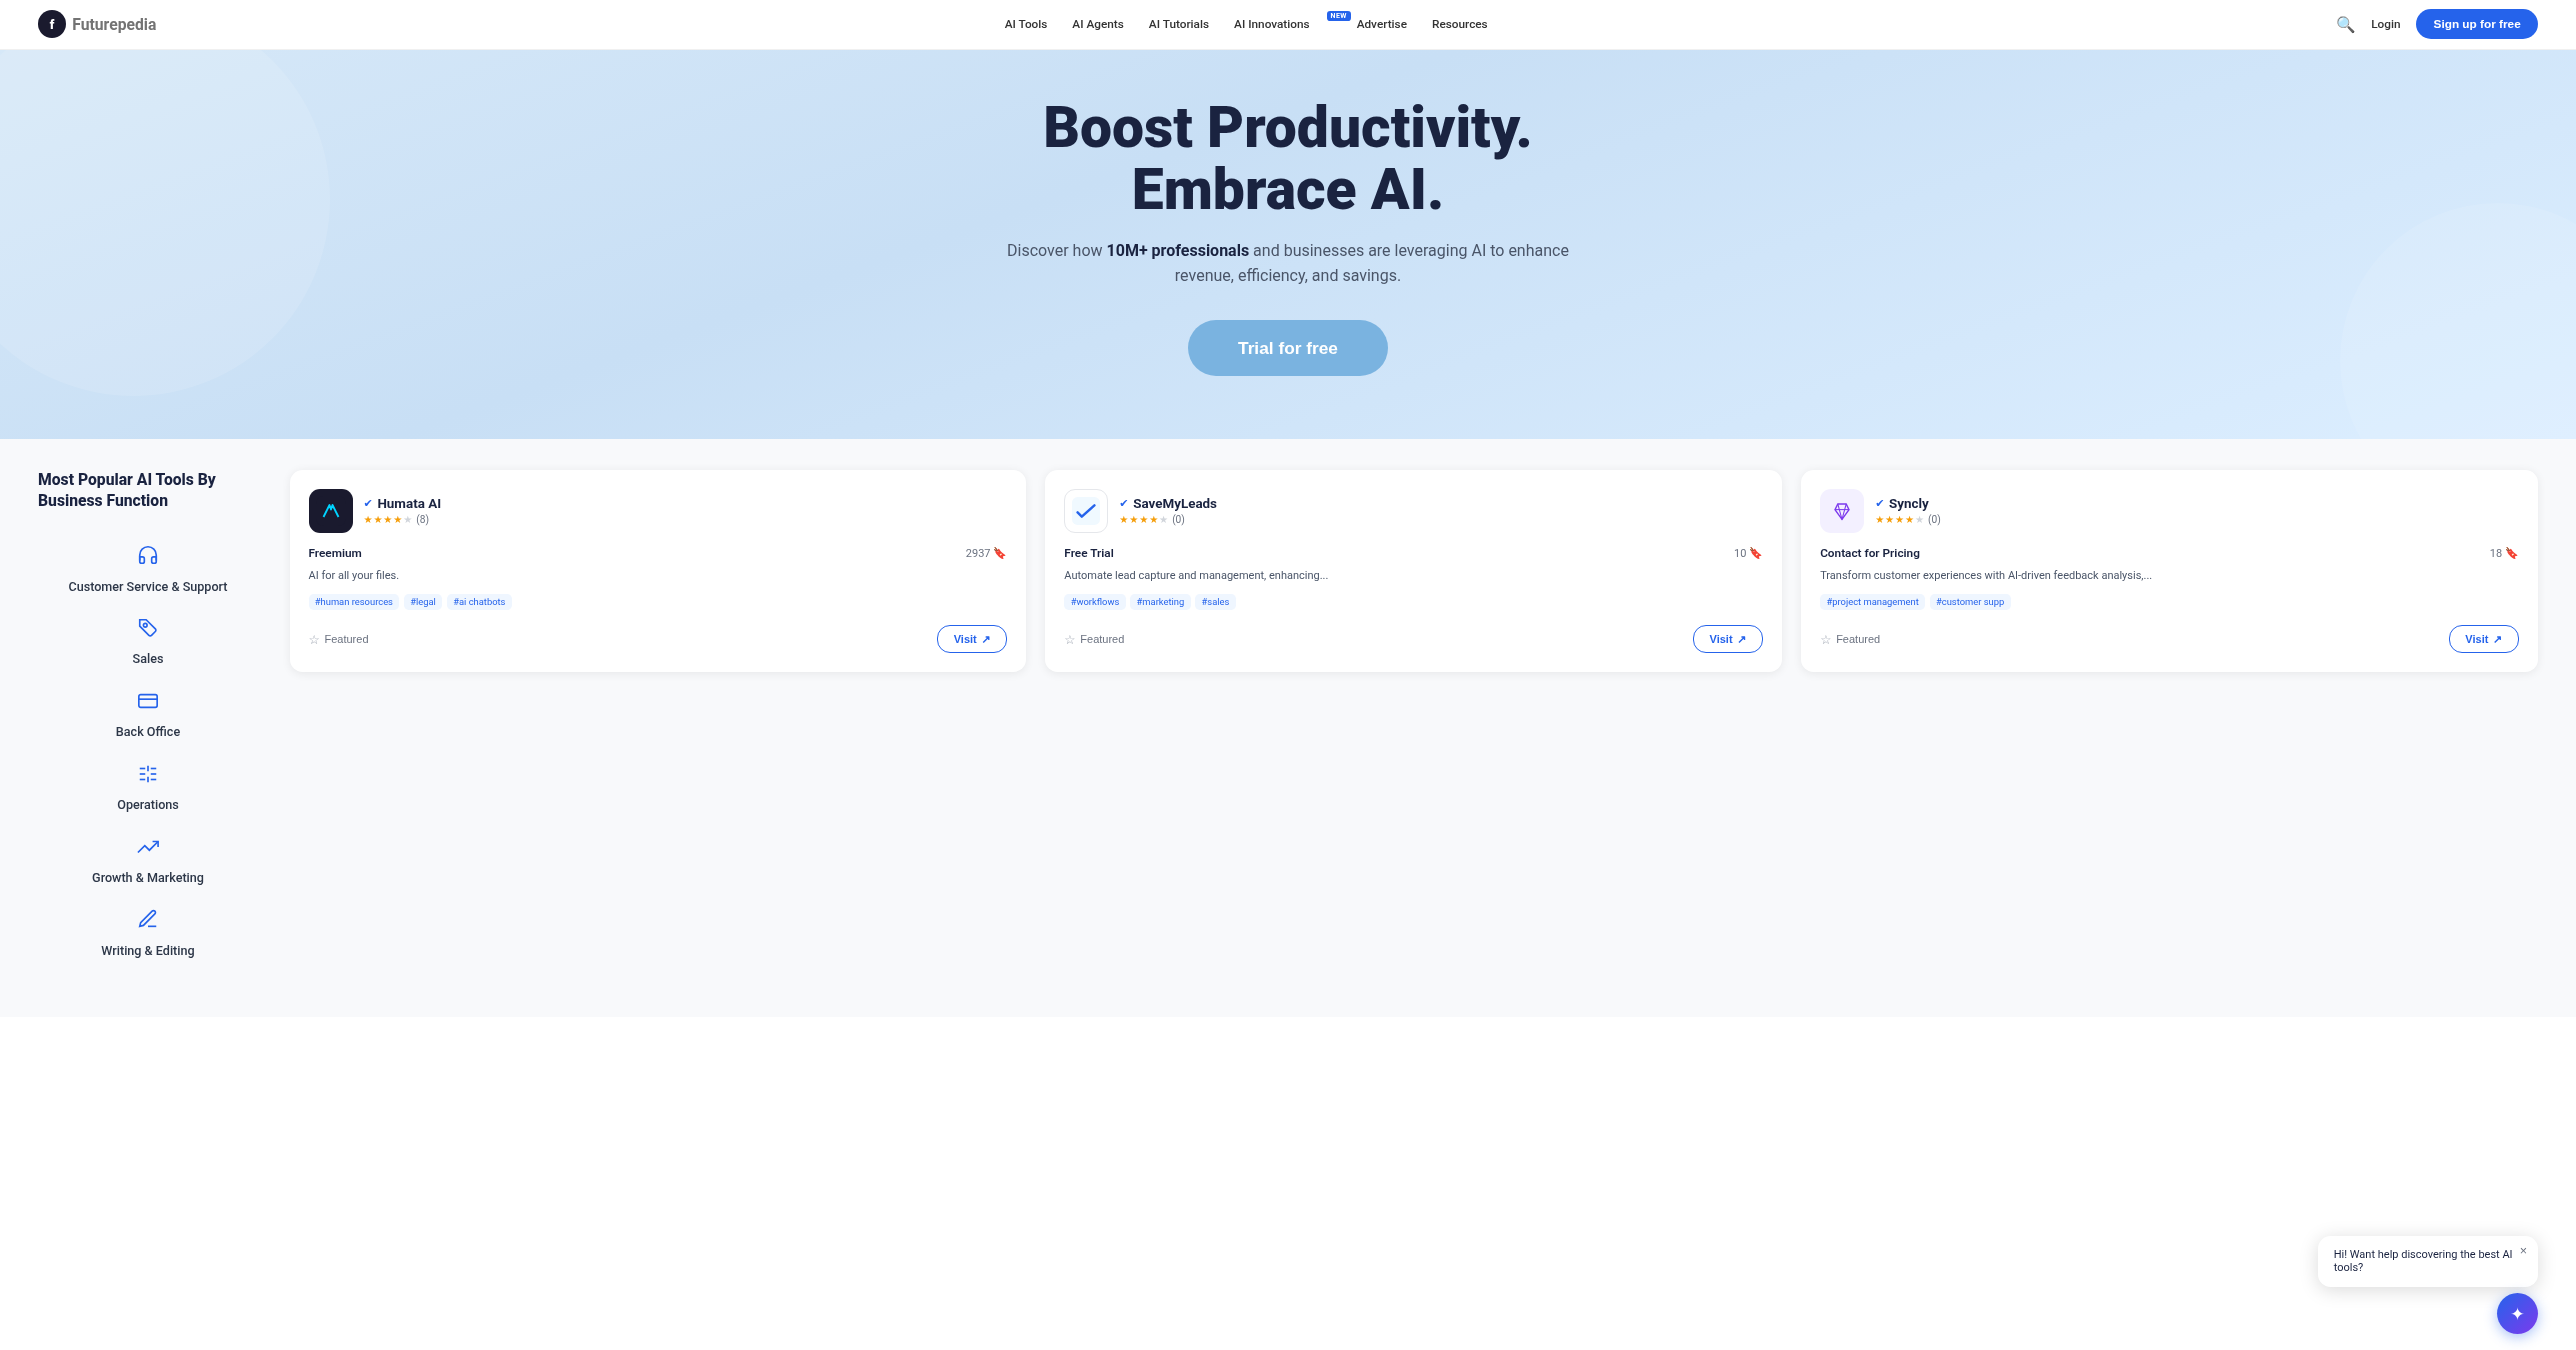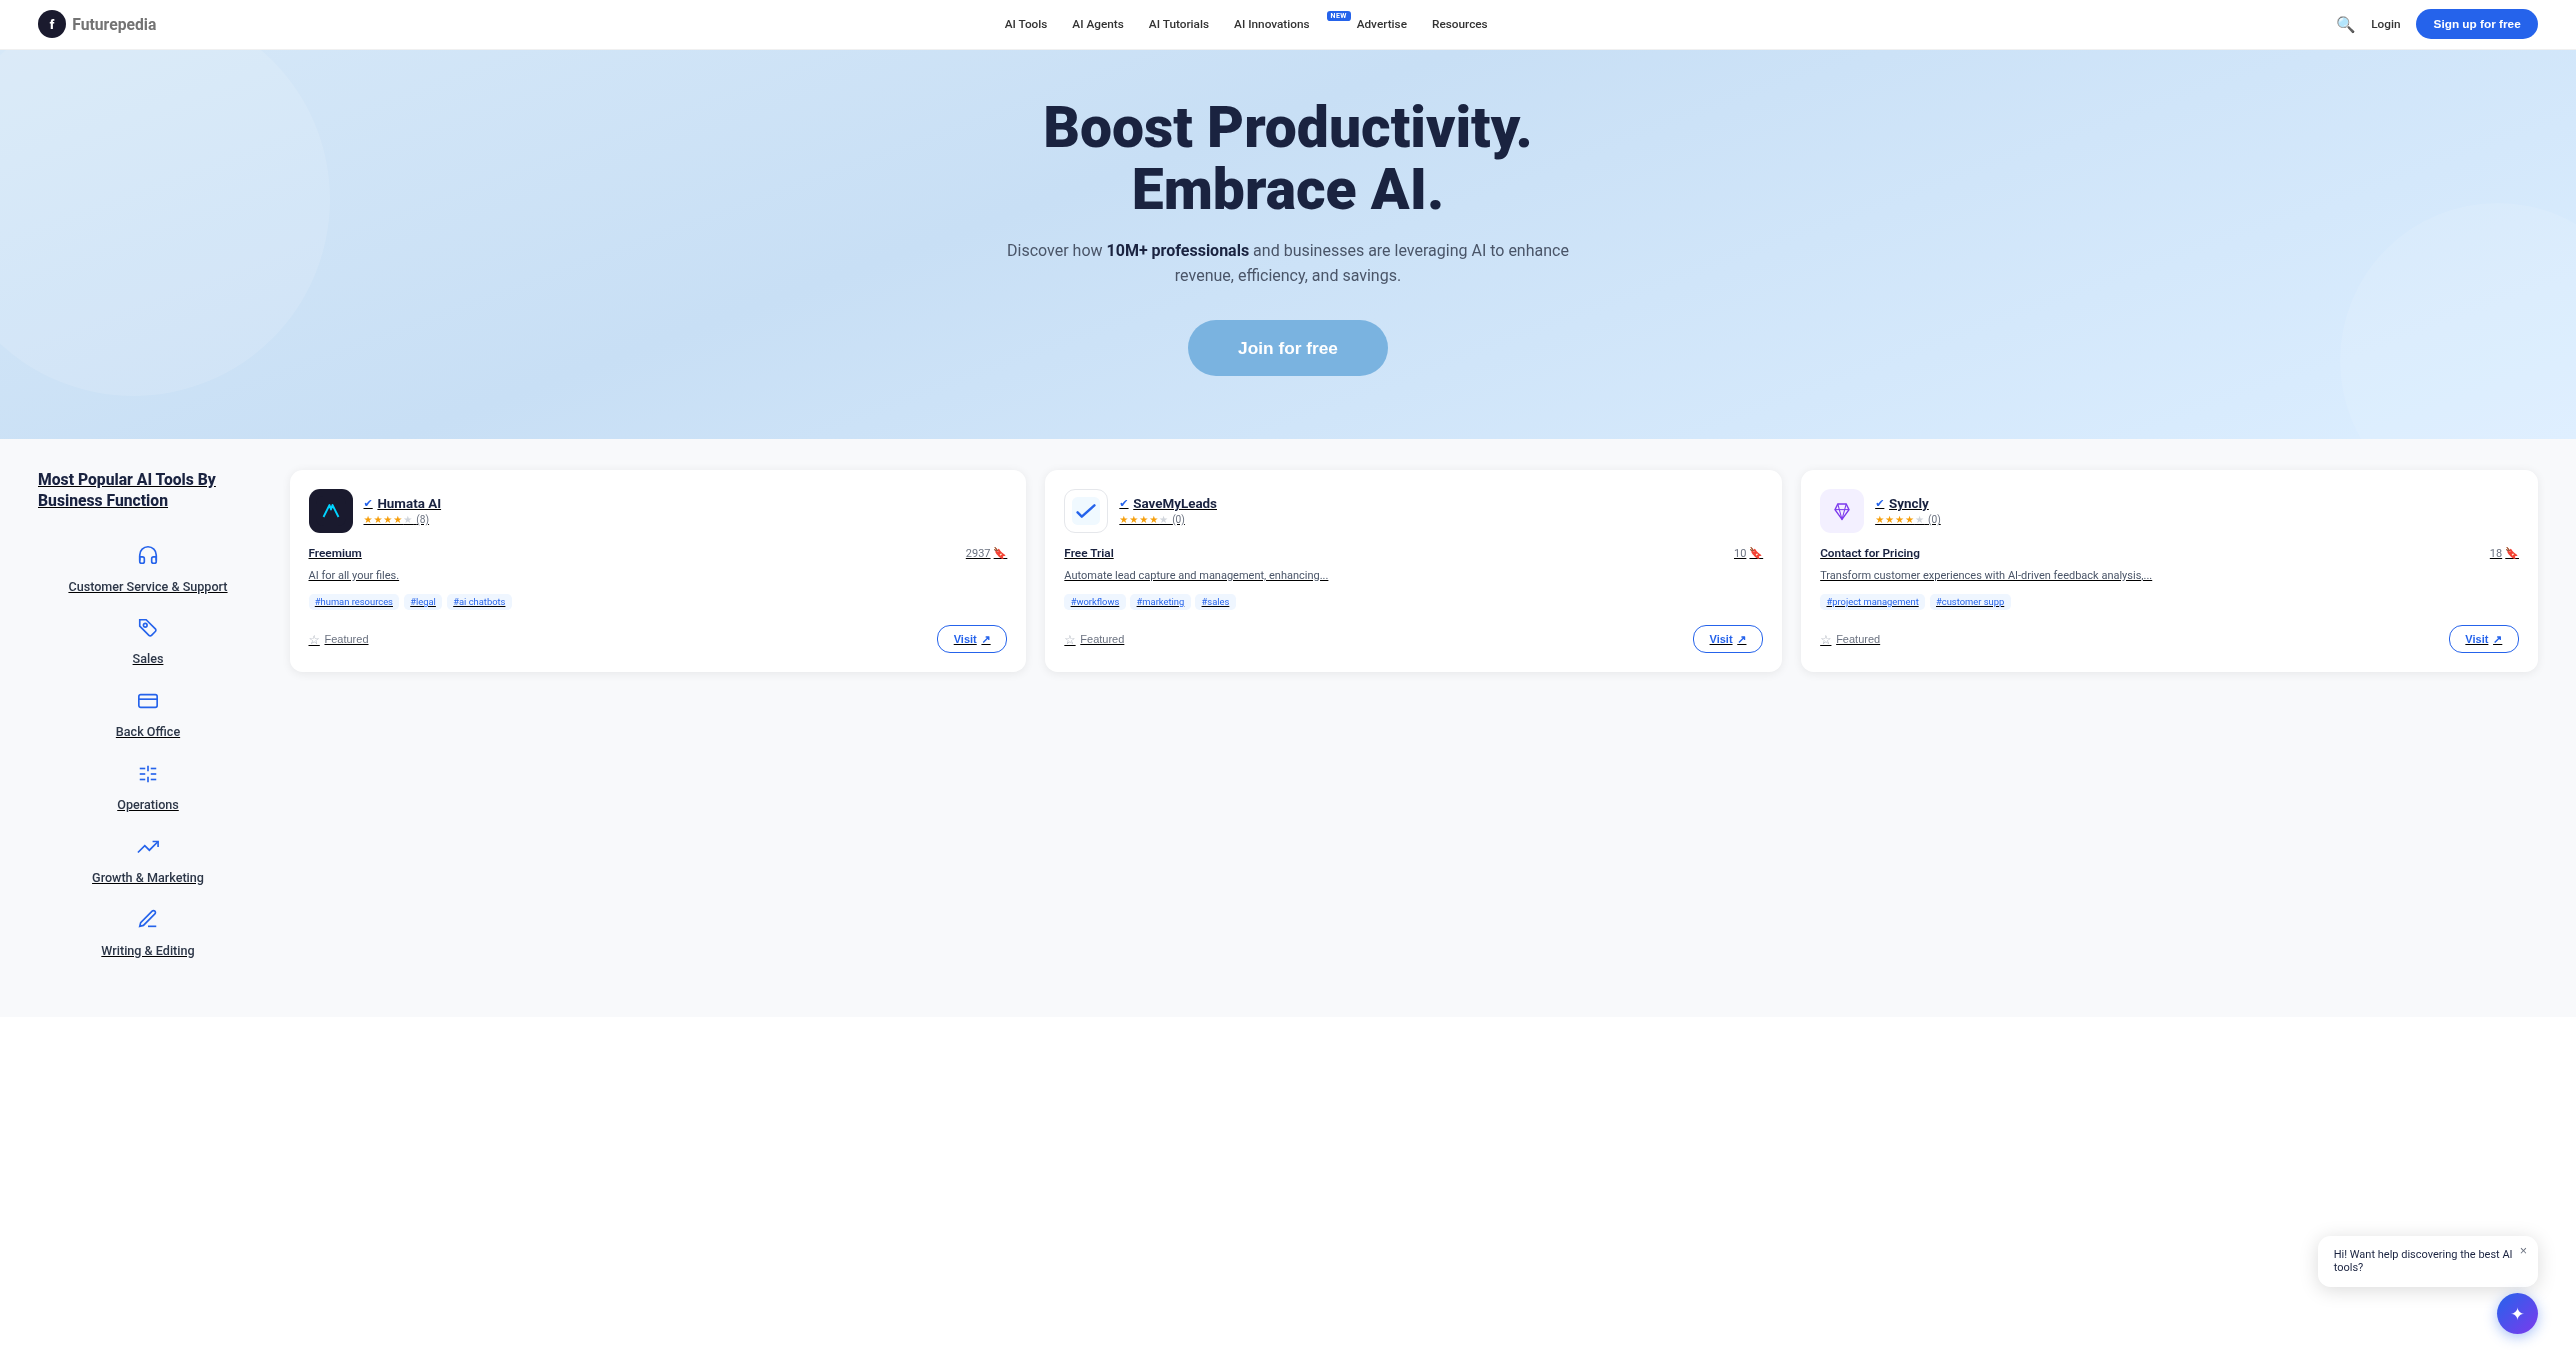--- a/index.html
+++ b/index.html
@@ -57,21 +57,21 @@
       margin-top: 15.7px; font-size: 16px; color: #4a5568; max-width: 566px; z-index: 1; line-height: 1.6;
     }
     .hero-subtitle strong { color: #1a2340; font-weight: 700; }
     .hero-btn {
       margin-top: 31.5px; background: #7ab3e0; color: #fff; border: none;
       padding: 17.3px 50px; border-radius: 39px; font-size: 17.3px; font-weight: 700;
       cursor: pointer; z-index: 1;
     }
 
     
-    .main-content { background: #f8f9fb; padding: 31.5px 38px 47px; text-decoration: underline; }
+    .main-content { background: #f8f9fb; padding: 31.5px 38px 47px; }
     .content-grid { display: grid; grid-template-columns: 220px 1fr; gap: 31.5px; }
 
     
     .sidebar {}
     .sidebar-title { font-size: 15.7px; font-weight: 800; color: #1a2340; line-height: 1.3; margin-bottom: 22px; }
     .sidebar-item {
       display: flex; align-items: center; gap: 11px;
       padding: 9.4px 12.6px; border-radius: 7.9px; cursor: pointer;
       margin-bottom: 3.1px;
       flex-direction: column;
@@ -172,21 +172,21 @@
     <a class="nav-login" href="#">Login</a>
     <button class="nav-signup">Sign up for free</button>
   </div>
 </nav>
 
 <section class="hero">
   <h1 class="hero-title">Boost Productivity. Embrace AI.</h1>
   <p class="hero-subtitle">
     <span>Discover how </span><strong>10M+ professionals</strong><span> and businesses are leveraging AI to enhance revenue, efficiency, and savings.</span>
   </p>
-  <button class="hero-btn">Join for free</button>
+  <button class="hero-btn">Trial for free</button>
 </section>
 
 <div class="main-content">
   <div class="content-grid">
 
     <aside class="sidebar">
       <h2 class="sidebar-title">Most Popular AI Tools By Business Function</h2>
 
       <div class="sidebar-item">
         <div class="sidebar-icon">

